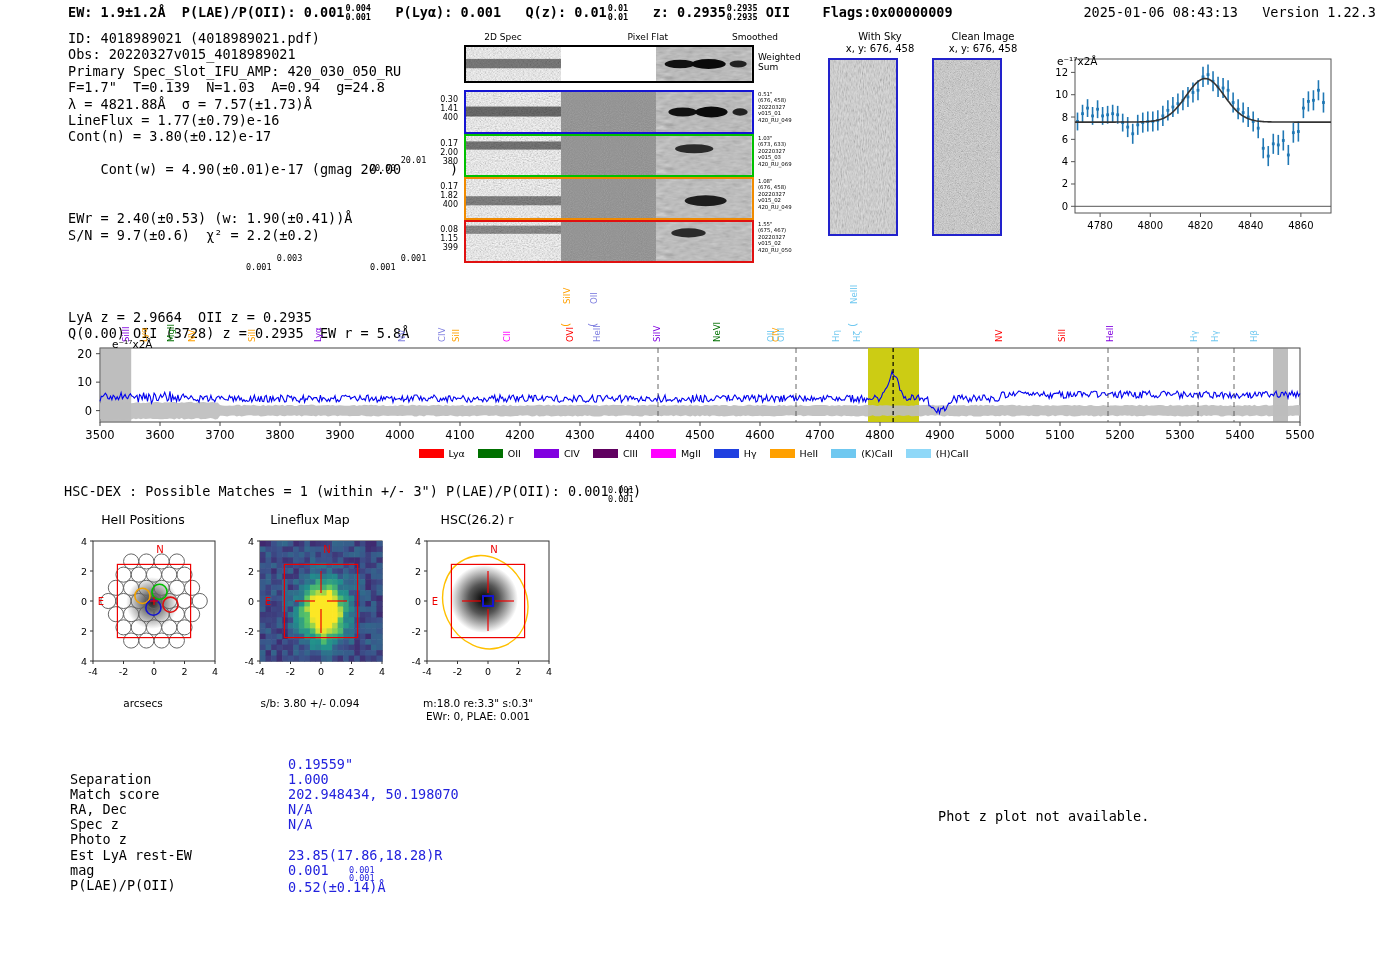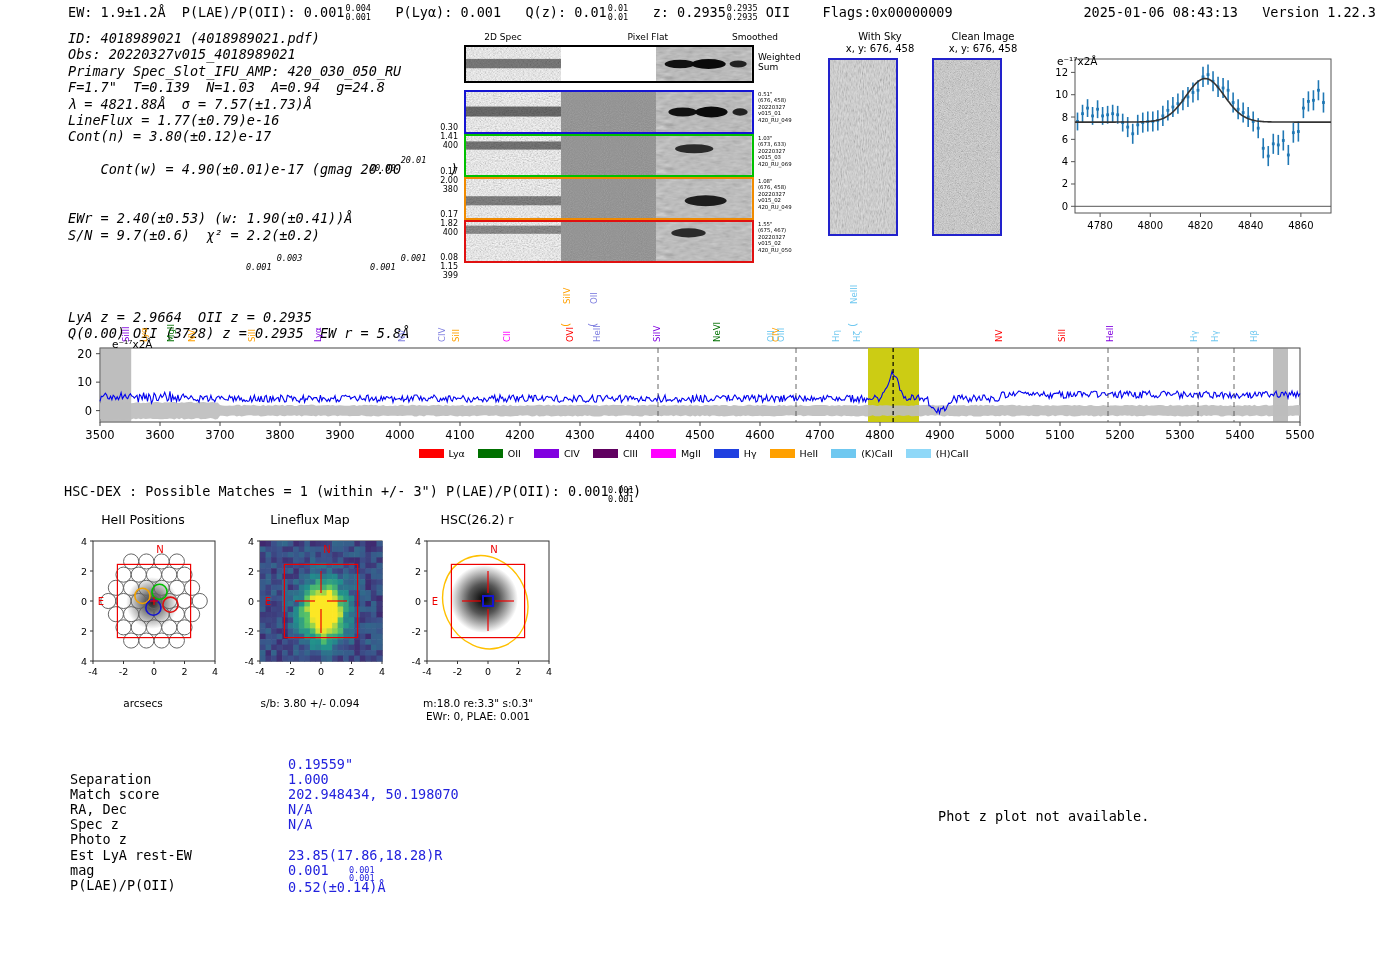--- a/index.html
+++ b/index.html
@@ -5,35 +5,35 @@
   html,body{margin:0;padding:0;background:#fff;}
   body{width:1400px;height:953px;position:relative;
        font-family:"DejaVu Sans Mono","Liberation Mono",monospace;
        color:#000;overflow:hidden;}
   .abs{position:absolute;}
   .mono{font-family:"DejaVu Sans Mono","Liberation Mono",monospace;}
   .sans{font-family:"DejaVu Sans","Liberation Sans",sans-serif;}
   .nw{white-space:nowrap;}
 
   
-  #hdr-line{left:68px;top:4px;font-size:13.5px;letter-spacing:0px;}
+  #hdr-line{left:68px;top:4px;font-size:13.5px;letter-spacing:0px;font-weight:bold;}
   #hdr-stamp{right:24px;top:4px;font-size:13.5px;}
   .frac{display:inline-block;vertical-align:middle;font-size:8.5px;
         line-height:1.02;text-align:left;margin-left:1px;}
 
   
   #info{left:68px;top:30px;font-size:13.5px;line-height:16.4px;}
-  #info div{white-space:pre;font-style:italic;}
+  #info div{white-space:pre;}
 
   
   #specpanel{left:418px;top:32px;width:400px;height:225px;}
   .colhead{position:absolute;font-size:9px;}
   .strip{position:absolute;display:flex;box-sizing:border-box;}
   .strip .cell{height:100%;position:relative;overflow:hidden;}
-  .lside{position:absolute;text-align:right;font-size:8px;line-height:9.2px;width:40px;margin-top:28px;}
+  .lside{position:absolute;text-align:right;font-size:8px;line-height:9.2px;width:40px;}
   .rside{position:absolute;font-size:5.4px;line-height:6.4px;width:60px;}
   .wsum{position:absolute;font-size:9px;line-height:10px;}
 
   
   .cut-title{position:absolute;text-align:center;font-size:10px;line-height:12px;width:110px;}
   .cutbox{position:absolute;border:2px solid #2222cc;box-sizing:border-box;}
   svg{display:block;}
 
   
   #specwrap{position:absolute;left:0;top:270px;width:1400px;height:200px;}

